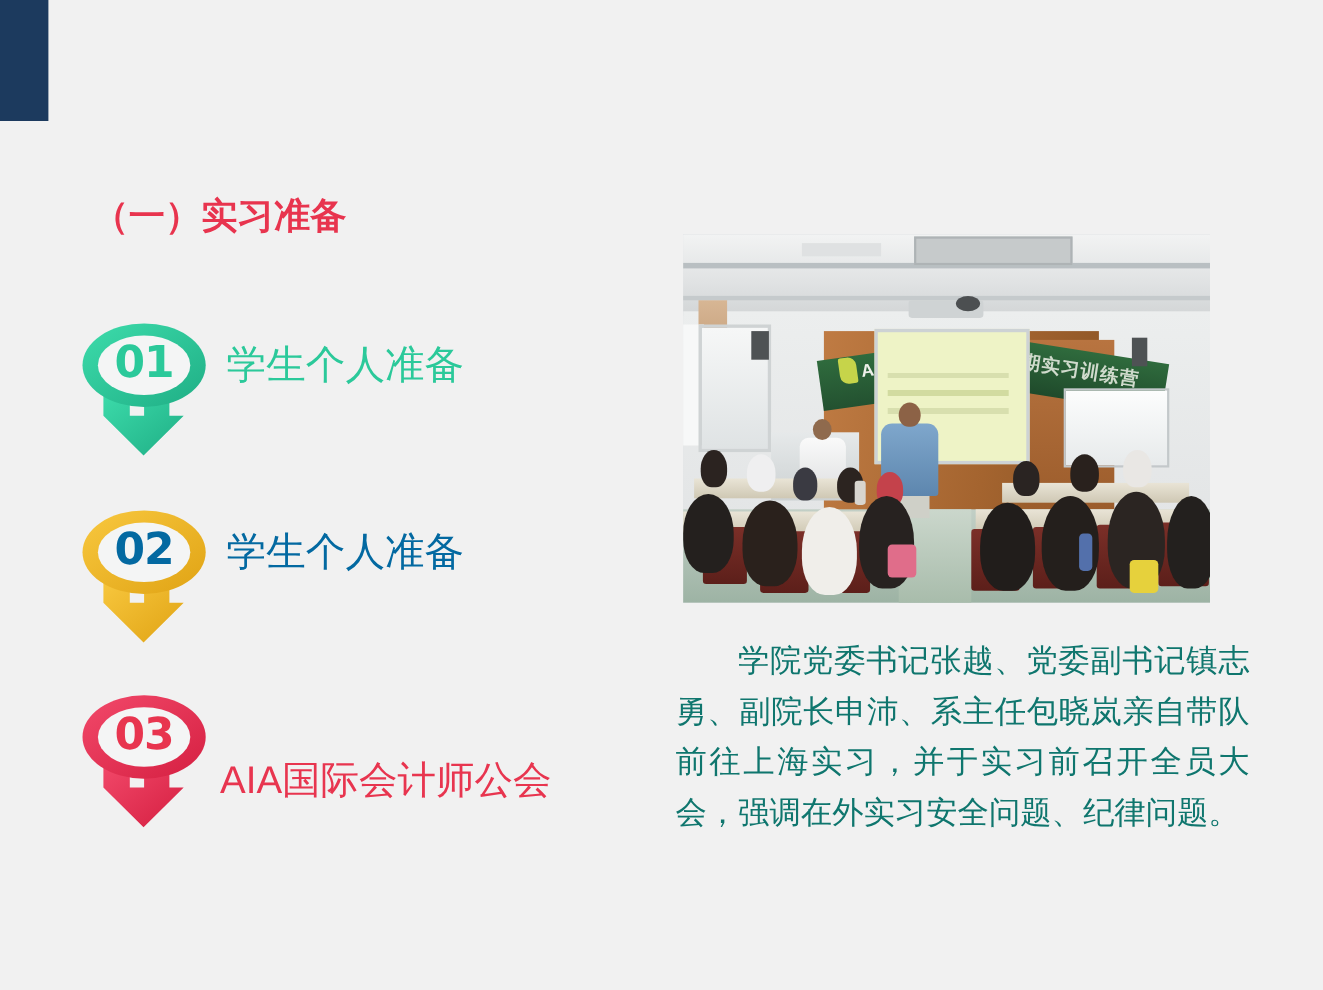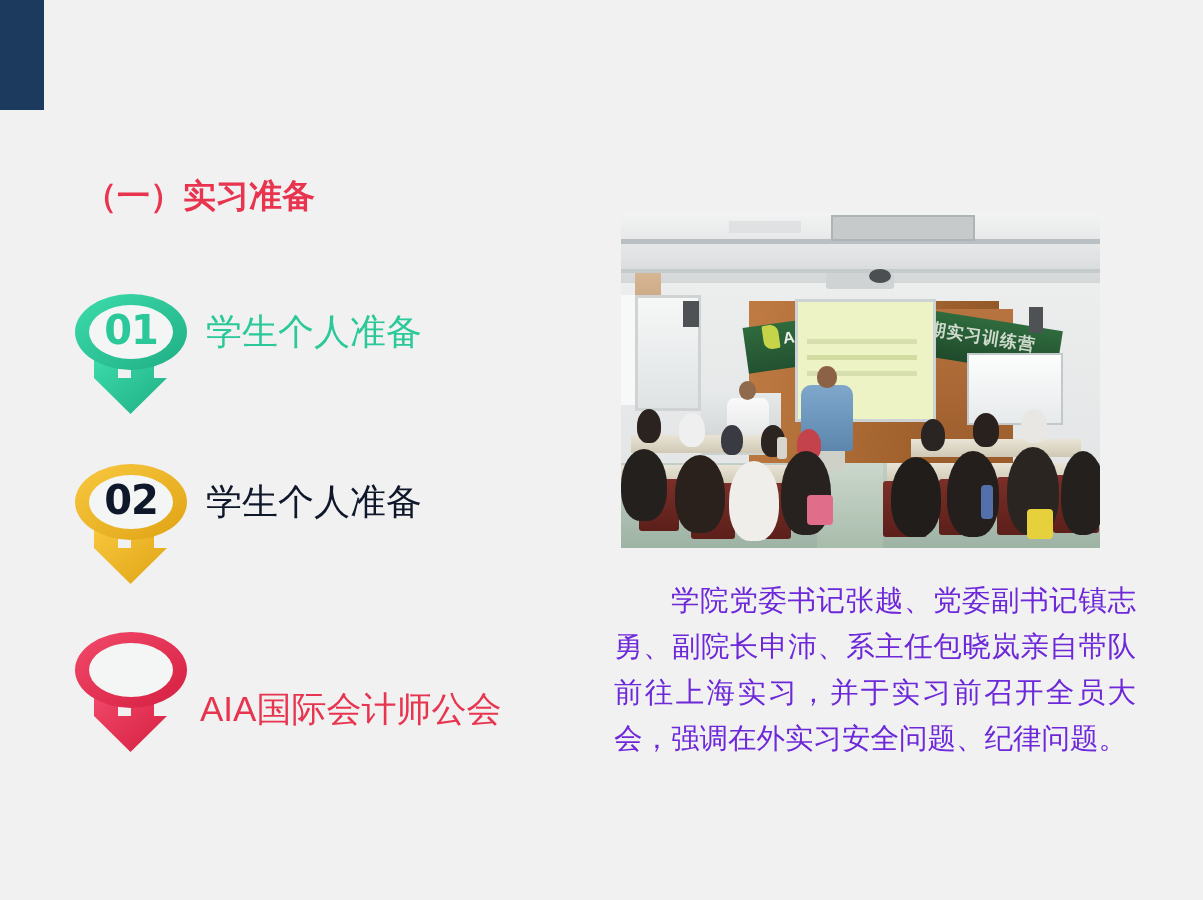--- a/index.html
+++ b/index.html
@@ -98,21 +98,21 @@
     white-space: nowrap;
     letter-spacing: 0px;
   }
   .step-3 .step-label {
     left: 128px;
     font-size: 35px;
     margin-top: 40px;
   }
 
   .c-teal   { color: #2bc99a; }
-  .c-gold   { color: #0f172a; }
+  .c-gold   { color: #0369a1; }
   .c-crimson{ color: #e8354f; }
 
   
   .photo-frame {
     position: absolute;
     left: 621px;
     top: 213px;
     width: 479px;
     height: 335px;
     overflow: hidden;
@@ -276,21 +276,21 @@
   }
 
   
   .caption {
     position: absolute;
     left: 614px;
     top: 578px;
     width: 522px;
     font-size: 28.5px;
     line-height: 1.62;
-    color: #6d28d9;
+    color: #0f766e;
     text-align: justify;
     text-indent: 2em;
     font-family: "DejaVu Sans", "Liberation Sans", sans-serif;
   }
 </style>
 </head>
 <body>
 
 <div class="slide">
 
@@ -340,20 +340,21 @@
         <defs>
           <linearGradient id="g3" x1="0" y1="0" x2="1" y2="1">
             <stop offset="0%" stop-color="#f2496a"></stop>
             <stop offset="100%" stop-color="#d51f41"></stop>
           </linearGradient>
         </defs>
         <path d="M22 86 L22 62 L46 62 L46 86 L59 86 L59 62 L82 62 L82 86 L95 86 L58.5 122 Z" fill="url(#g3)"></path>
         <ellipse cx="59" cy="40" rx="56" ry="38" fill="url(#g3)"></ellipse>
         <ellipse cx="59" cy="40" rx="42" ry="27" fill="#f4f5f5"></ellipse>
       </svg>
+      <div class="badge-number c-crimson">03</div>
     </div>
     <div class="step-label c-crimson">AIA国际会计师公会</div>
   </div>
 
   <div class="photo-frame">
     <div class="photo">
       <div class="ph-ceiling"></div>
       <div class="ph-ceilline" style="top:26px"></div>
       <div class="ph-ceilline" style="top:56px;height:4px;background:#c5cacc"></div>
       <div class="ph-ac"></div>

